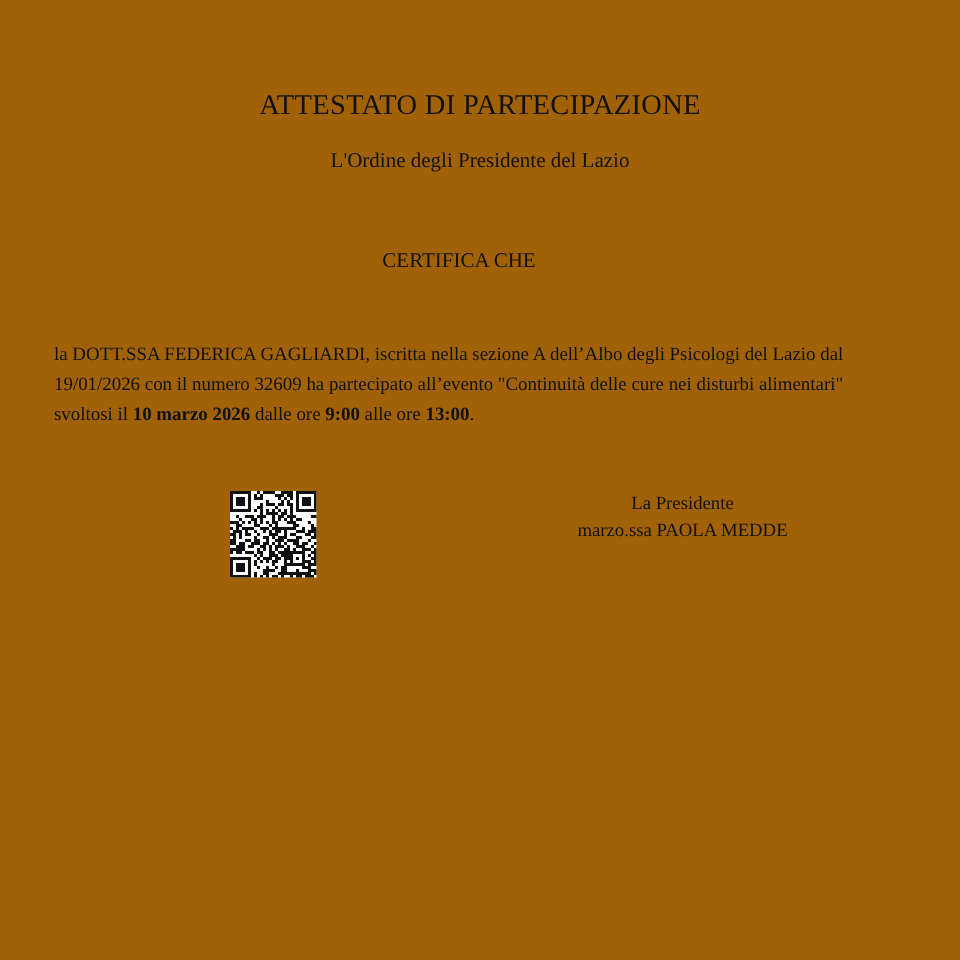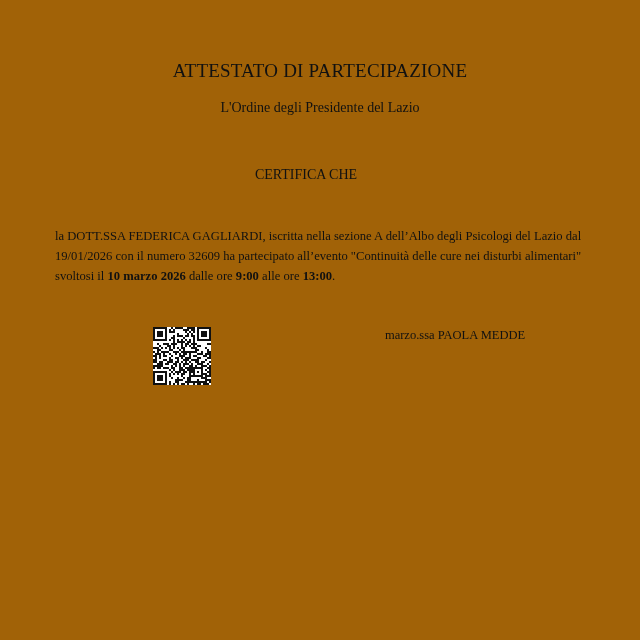--- a/index.html
+++ b/index.html
@@ -18,21 +18,21 @@
     position: absolute; left: 0; width: 640px; top: 100px;
     text-align: center; font-family: "Liberation Serif", serif;
     font-size: 14px; color: #111;
   }
   .certifica {
     position: absolute; left: 0; width: 612px; top: 167px;
     text-align: center; font-family: "Liberation Serif", serif;
     font-size: 14px; color: #111;
   }
   .body-text {
-    position: absolute; left: 55px; width: 560px; top: 226px;
+    position: absolute; left: 36px; width: 560px; top: 226px;
     font-family: "Liberation Serif", serif; font-size: 12.6px;
     line-height: 20px; color: #111;
   }
   .body-text b { font-weight: bold; }
   .qr {
     position: absolute; left: 153px; top: 327px; width: 58px; height: 58px;
   }
   .signature {
     position: absolute; left: 330px; width: 250px; top: 326px;
     text-align: center; font-family: "Liberation Serif", serif; color: #111;
@@ -403,16 +403,17 @@
         <rect x="0" y="22" width="7" height="7" fill="#111"></rect>
         <rect x="1" y="23" width="5" height="5" fill="#fff"></rect>
         <rect x="2" y="24" width="3" height="3" fill="#111"></rect>
         <rect x="20" y="20" width="5" height="5" fill="#111"></rect>
         <rect x="21" y="21" width="3" height="3" fill="#fff"></rect>
         <rect x="22" y="22" width="1" height="1" fill="#111"></rect>
       </svg>
   </div>
 
   <div class="signature">
+    <div class="sig-role">La Presidente</div>
     <div class="sig-name">marzo.ssa PAOLA MEDDE</div>
   </div>
 
 </div>
 
 </body></html>

